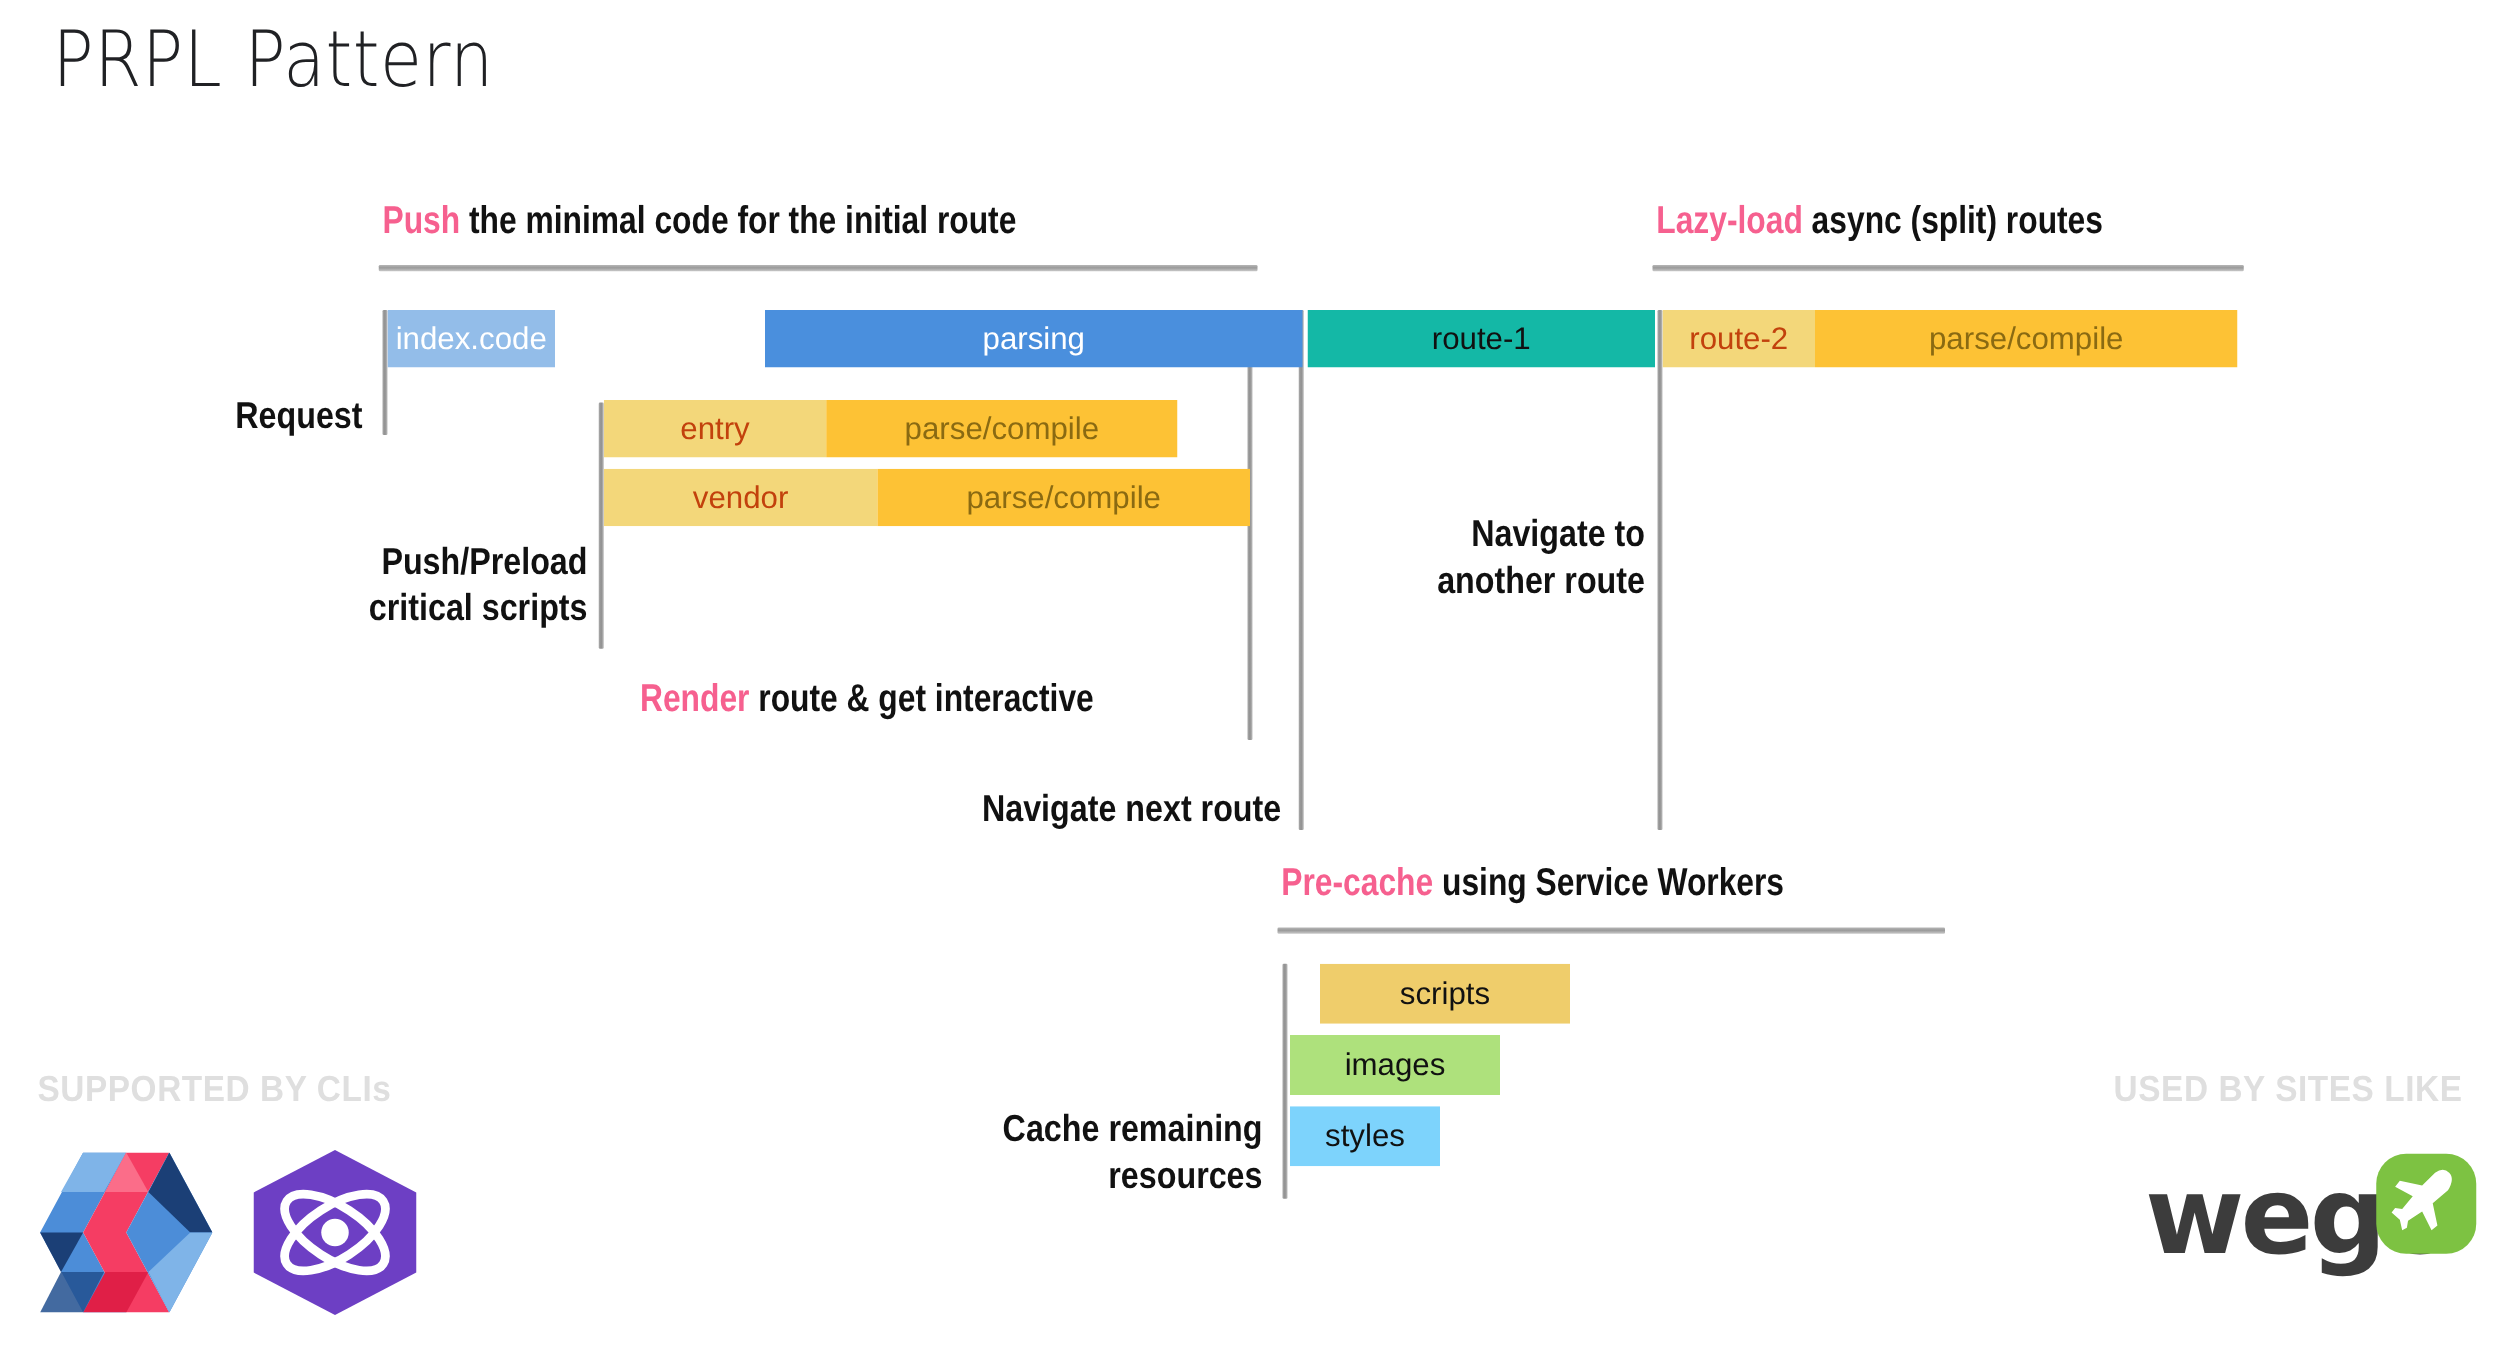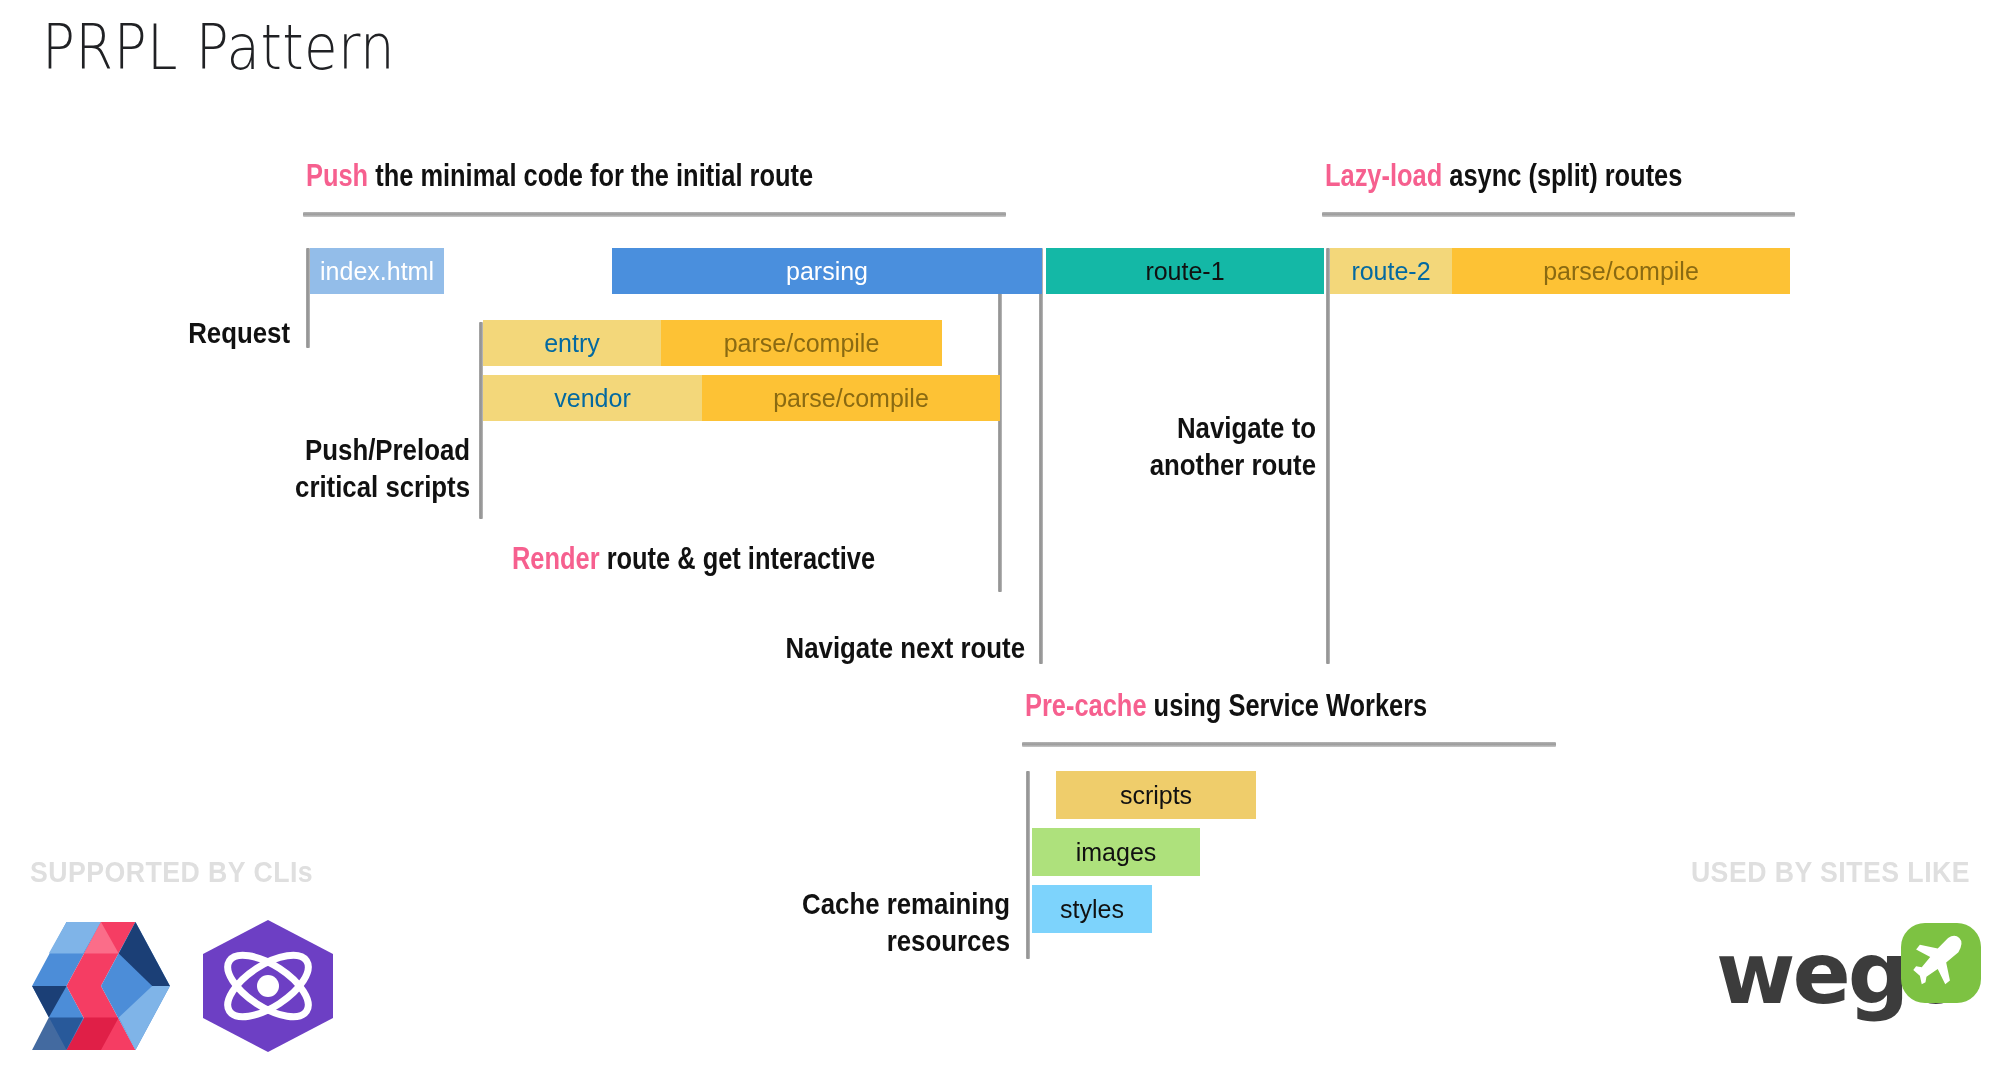--- a/index.html
+++ b/index.html
@@ -70,21 +70,21 @@
   .seg {
     display: flex;
     align-items: center;
     justify-content: center;
     font-size: 25px;
     white-space: nowrap;
     line-height: 1;
   }
   .seg.c-indexhtml { background: #93BDE9; color: #ffffff; }
   .seg.c-parsing   { background: #4A8FDD; color: #ffffff; }
-  .seg.c-light     { background: #F3D77A; color: #0369a1; }
+  .seg.c-light     { background: #F3D77A; color: #c2410c; }
   .seg.c-orange    { background: #FDC235; color: #8a6a12; }
   .seg.c-orange-dk { background: #14b8a6; color: #111111; }
   .seg.c-scripts   { background: #EFCD6B; color: #111111; margin-left: 24px; }
   .seg.c-images    { background: #AEE17C; color: #111111; }
   .seg.c-styles    { background: #7dd3fc; color: #111111; }
 
   
   .row-label {
     font-family: "Liberation Sans", sans-serif;
     font-weight: bold;
@@ -131,21 +131,21 @@
     <span class="kw">Push</span><span> the minimal code for the initial route</span>
   </div>
   <div class="abs heading-rule" style="left:303px; top:212px; width:703px;"></div>
 
   <div class="abs rail" style="left:306px; top:248px; height:100px;"></div>
   <div class="abs rail" style="left:479px; top:322px; height:197px;"></div>
   <div class="abs rail" style="left:998px; top:248px; height:344px;"></div>
   <div class="abs rail" style="left:1039px; top:248px; height:416px;"></div>
 
   <div class="abs bar" style="left:310px; top:248px; width:134px;">
-    <div class="seg c-indexhtml" style="width:134px;">index.html</div>
+    <div class="seg c-indexhtml" style="width:134px;">index.code</div>
   </div>
   <div class="abs bar" style="left:572px; top:248px; width:491px;padding-left:40px;">
     <div class="seg c-parsing" style="width:430px;">parsing</div>
   </div>
 
   <div class="abs row-label right" style="left:0px; top:315px; width:290px;">Request</div>
 
   <div class="abs bar" style="left:483px; top:320px; width:459px;">
     <div class="seg c-light" style="width:178px;">entry</div>
     <div class="seg c-orange" style="width:281px;">parse/compile</div>

